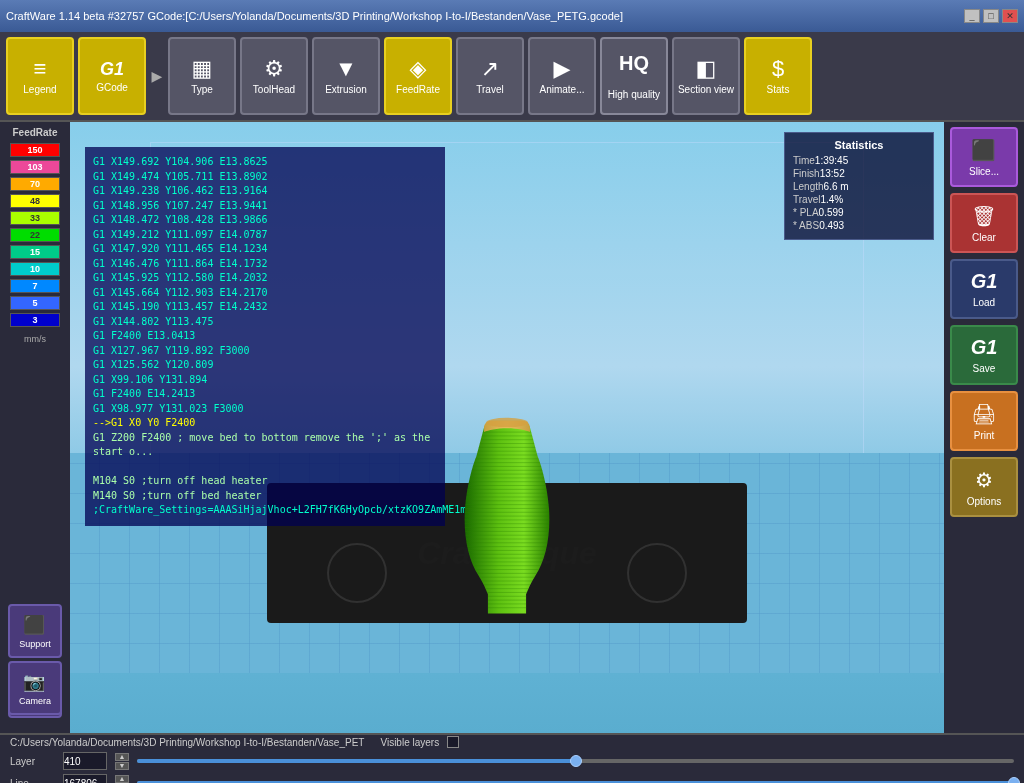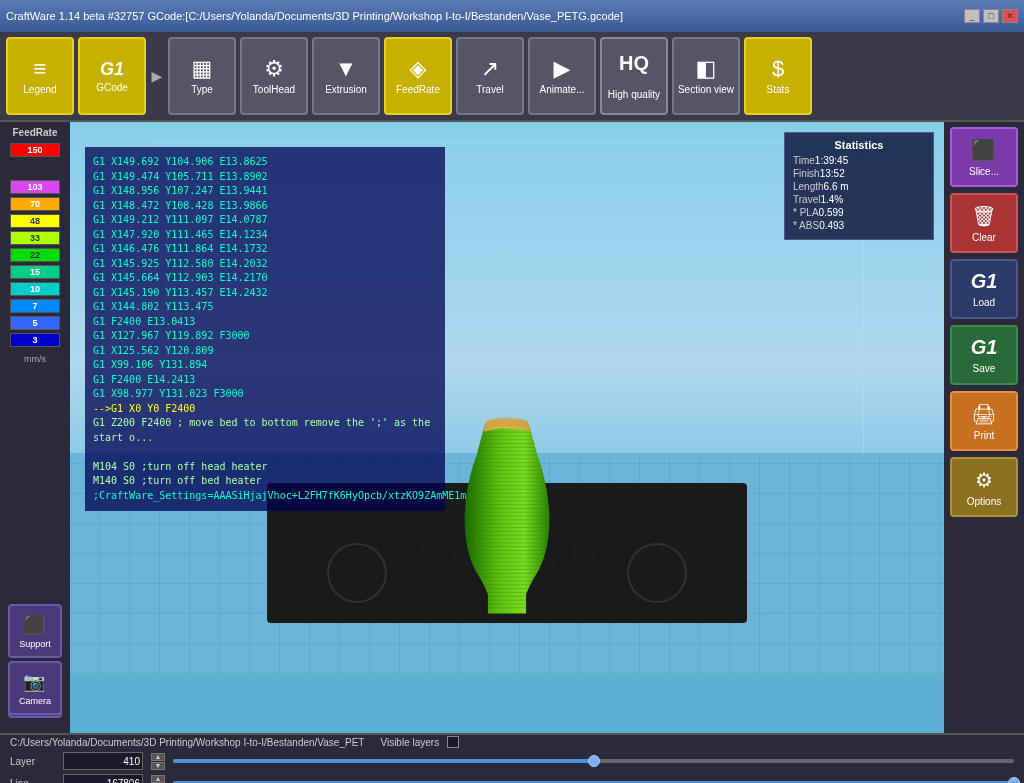--- a/index.html
+++ b/index.html
@@ -354,27 +354,26 @@
     }
     .layer-row {
       display: flex;
       align-items: center;
       gap: 8px;
       color: #ccc;
       font-size: 10px;
     }
     .layer-label { width: 45px; }
     .layer-input {
-      width: 80px;
+      width: 44px;
       height: 18px;
       background: #1a1a2a;
       border: 1px solid #666;
       color: white;
       font-size: 10px;
-      text-align: right;
       padding-right: 2px;
     }
     .stepper-btns {
       display: flex;
       flex-direction: column;
       gap: 1px;
     }
     .stepper-btn {
       width: 14px;
       height: 8px;
@@ -486,21 +485,21 @@
     <span>Stats</span>
   </div>
 </div>
 
 <div id="main">
 
   <div id="left-panel">
     <div id="feedrate-label">FeedRate</div>
 
     <div class="feedrate-bar" style="background:#ff0000;">150</div>
-    <div class="feedrate-bar" style="background:#d946ef;margin-top:20px;">103</div>
+    <div class="feedrate-bar" style="background:#ec4899;">103</div>
     <div class="feedrate-bar" style="background:#ffaa00;">70</div>
     <div class="feedrate-bar" style="background:#ffff00; color:#333;">48</div>
     <div class="feedrate-bar" style="background:#aaff00; color:#333;">33</div>
     <div class="feedrate-bar" style="background:#00dd00; color:#333;">22</div>
     <div class="feedrate-bar" style="background:#00cc88;">15</div>
     <div class="feedrate-bar" style="background:#00cccc;">10</div>
     <div class="feedrate-bar" style="background:#0088ff;">7</div>
     <div class="feedrate-bar" style="background:#3366ff;">5</div>
     <div class="feedrate-bar" style="background:#0000cc;">3</div>
     <div id="mmps-label">mm/s</div>
@@ -527,20 +526,21 @@
 
     <div id="print-bed">
       <div id="bed-logo" style="font-style:italic;opacity:0.12;">Craftunique</div>
       <div id="bed-mark-left"></div>
       <div id="bed-mark-right"></div>
     </div>
 
     <div id="gcode-overlay">
       <div>G1 X149.692 Y104.906 E13.8625</div>
       <div>G1 X149.474 Y105.711 E13.8902</div>
+      <div>G1 X149.238 Y106.462 E13.9164</div>
       <div>G1 X148.956 Y107.247 E13.9441</div>
       <div>G1 X148.472 Y108.428 E13.9866</div>
       <div>G1 X149.212 Y111.097 E14.0787</div>
       <div>G1 X147.920 Y111.465 E14.1234</div>
       <div>G1 X146.476 Y111.864 E14.1732</div>
       <div>G1 X145.925 Y112.580 E14.2032</div>
       <div>G1 X145.664 Y112.903 E14.2170</div>
       <div>G1 X145.190 Y113.457 E14.2432</div>
       <div>G1 X144.802 Y113.475</div>
       <div>G1 F2400 E13.0413</div>

